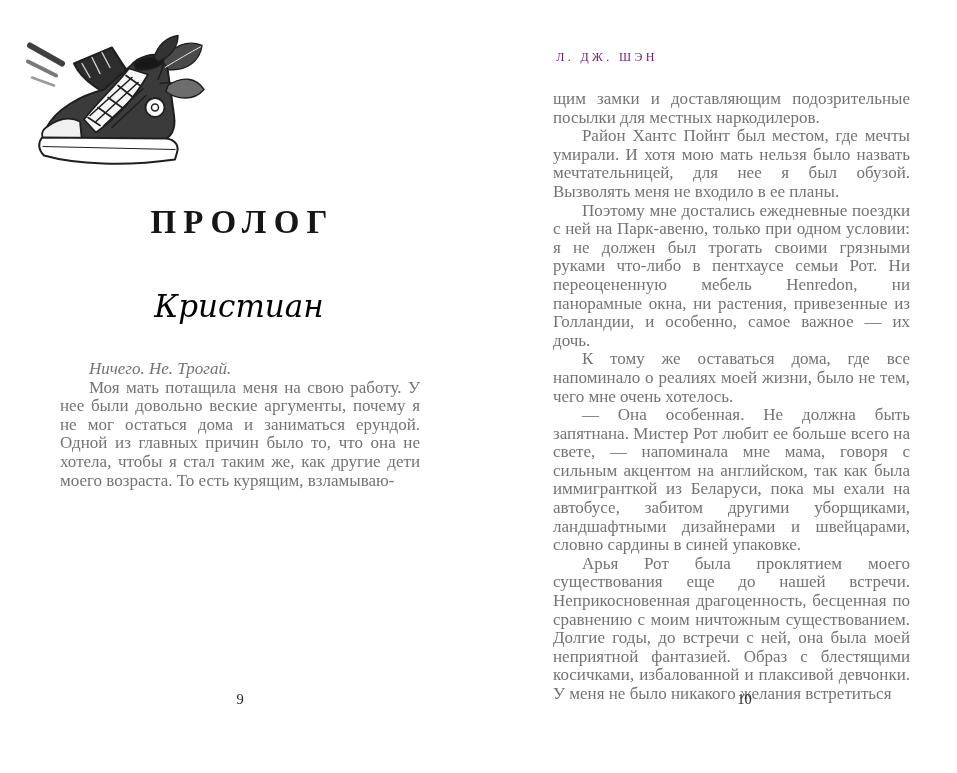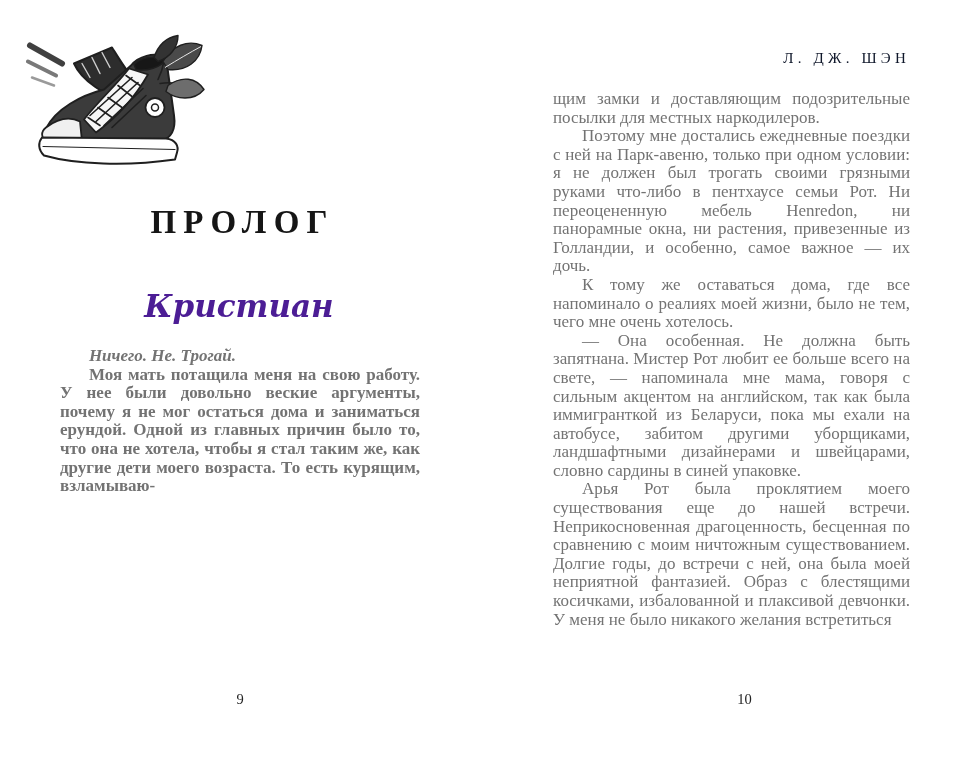--- a/index.html
+++ b/index.html
@@ -44,49 +44,48 @@
 
   .chapter-subtitle {
     position: absolute;
     left: 58px;
     width: 362px;
     top: 288px;
     text-align: center;
     font-size: 31px;
     font-style: italic;
     font-family: "DejaVu Serif", serif;
-    color: #4c1d95;
-    font-weight: bold;
+    color: #000000;
   }
 
   .body-text {
     position: absolute;
     width: 360px;
     font-size: 17px;
     line-height: 18.6px;
     text-align: justify;
     color: #737373;
   }
-  .body-left  { left: 60px; top: 347px; font-weight: bold; }
+  .body-left  { left: 60px; top: 360px; }
   .body-right { left: 74px; top: 90px; width: 357px; }
 
   .body-text p { margin: 0; text-indent: 1.7em; }
   .body-text p.no-indent { text-indent: 0; }
   .epigraph { font-style: italic; text-indent: 0; }
 
   .running-header {
     position: absolute;
     left: 74px;
     width: 357px;
     top: 50px;
-    text-align: right;
-    font-size: 15px;
+    text-align: left;
+    font-size: 12px;
     letter-spacing: 0.28em;
     text-indent: 0.28em;
-    color: #0f172a;
+    color: #701a75;
   }
 
   .page-number {
     position: absolute;
     width: 360px;
     text-align: center;
     font-size: 14.5px;
     color: #222;
   }
   .pn-left  { left: 60px; top: 691px; }
@@ -151,20 +150,21 @@
 
     <div class="page-number pn-left">9</div>
   </div>
 
   <div class="page page-right">
 
     <div class="running-header">Л. ДЖ. ШЭН</div>
 
     <div class="body-text body-right">
       <p class="no-indent">щим замки и доставляющим подозрительные посылки для местных наркодилеров.</p>
+      <p>Район Хантс Пойнт был местом, где мечты умирали. И хотя мою мать нельзя было назвать мечтательницей, для нее я был обузой. Вызволять меня не входило в ее планы.</p>
       <p>Поэтому мне достались ежедневные поездки с ней на Парк-авеню, только при одном условии: я не должен был трогать своими грязными руками что-либо в пентхаусе семьи Рот. Ни переоцененную мебель Henredon, ни панорамные окна, ни растения, привезенные из Голландии, и особенно, самое важное — их дочь.</p>
       <p>К тому же оставаться дома, где все напоминало о реалиях моей жизни, было не тем, чего мне очень хотелось.</p>
       <p>— Она особенная. Не должна быть запятнана. Мистер Рот любит ее больше всего на свете, — напоминала мне мама, говоря с сильным акцентом на английском, так как была иммигранткой из Беларуси, пока мы ехали на автобусе, забитом другими уборщиками, ландшафтными дизайнерами и швейцарами, словно сардины в синей упаковке.</p>
       <p>Арья Рот была проклятием моего существования еще до нашей встречи. Неприкосновенная драгоценность, бесценная по сравнению с моим ничтожным существованием. Долгие годы, до встречи с ней, она была моей неприятной фантазией. Образ с блестящими косичками, избалованной и плаксивой девчонки. У меня не было никакого желания встретиться</p>
     </div>
 
     <div class="page-number pn-right">10</div>
   </div>
 
 </div>

